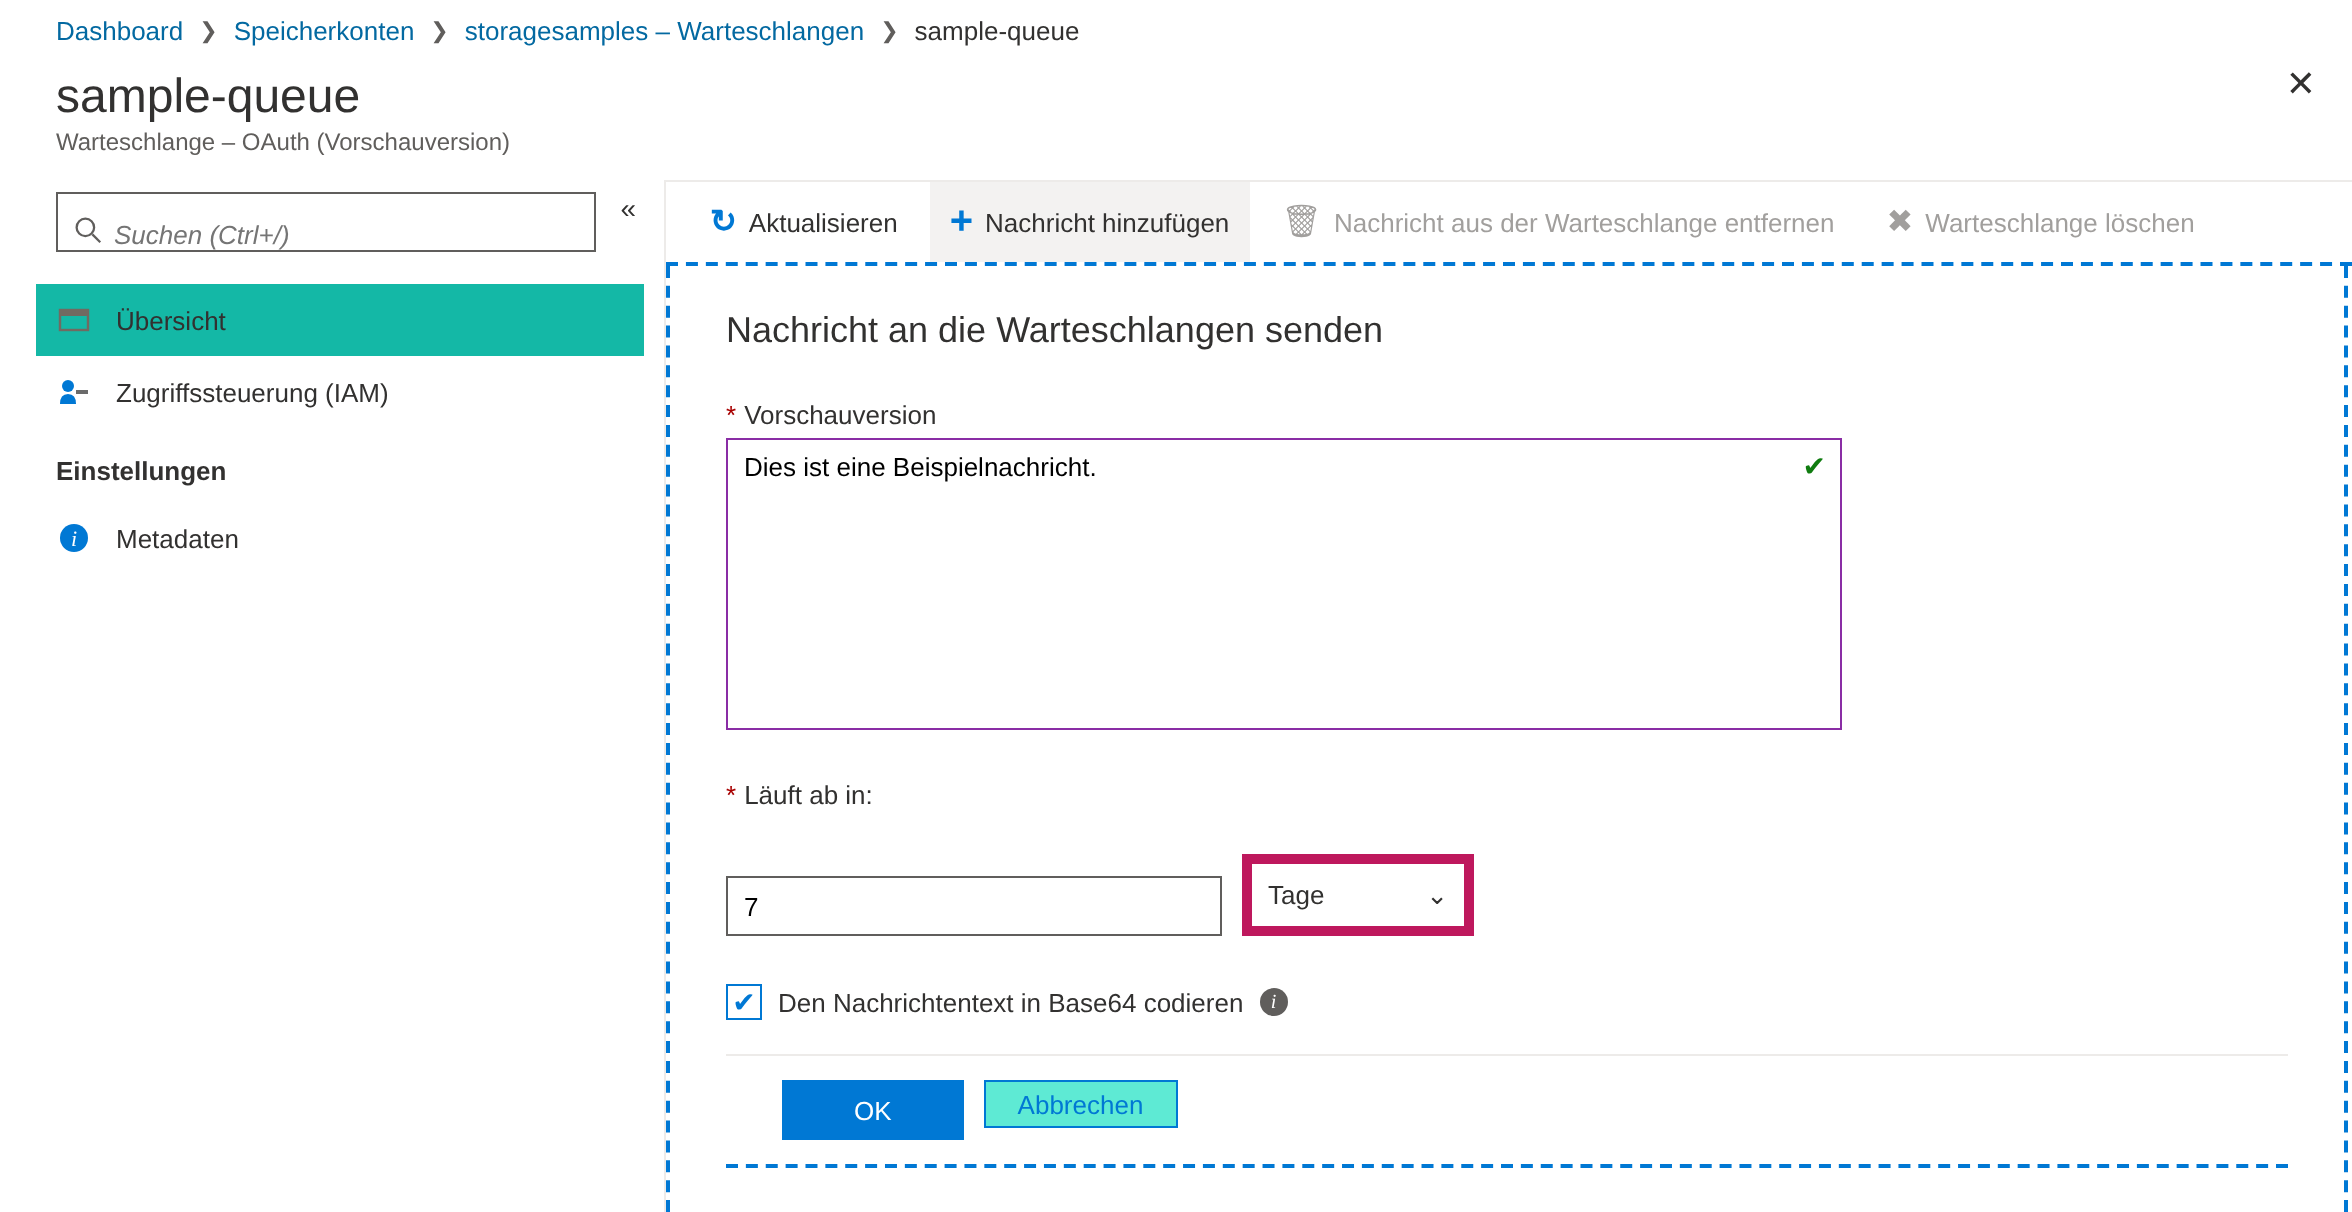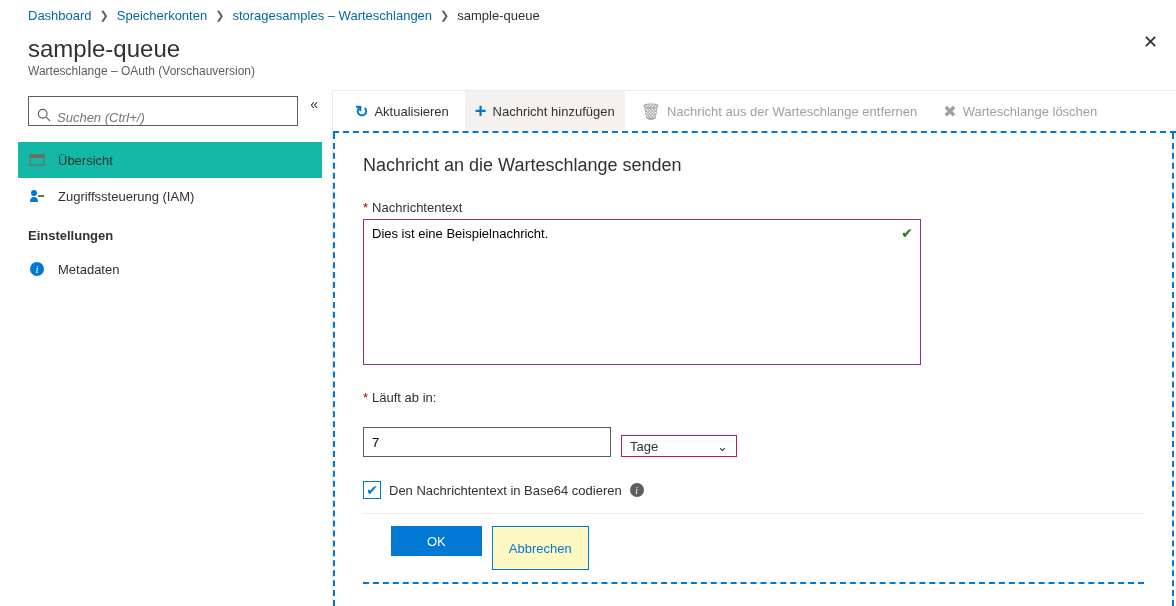--- a/index.html
+++ b/index.html
@@ -40,29 +40,29 @@
     .form-title { font-size: 18px; font-weight: 400; margin-bottom: 24px; }
     .req { color: #a80000; margin-right: 4px; }
     .label { font-size: 13px; color: #323130; margin-bottom: 4px; display: block; }
     
     .textarea-wrap { position: relative; width: 558px; }
     .msg-textarea { width: 558px; height: 146px; border: 1px solid #8a2da5; outline: none; padding: 6px 28px 6px 8px; font-family: inherit; font-size: 13px; resize: none; }
     .check-ok { position: absolute; right: 8px; top: 6px; color: #107c10; font-size: 14px; }
     
     .expire-row { display: flex; gap: 10px; margin-top: 22px; align-items: flex-end; }
     .expire-num { width: 248px; height: 30px; border: 1px solid #605e5c; padding: 0 8px; font-size: 13px; }
-    .expire-sel { width: 116px; height: 22px; border: 1px solid #be185d; display: flex; align-items: center; justify-content: space-between; padding: 0 8px; font-size: 13px; cursor: pointer; }
+    .expire-sel { width: 116px; height: 41px; border: 5px solid #be185d; display: flex; align-items: center; justify-content: space-between; padding: 0 8px; font-size: 13px; cursor: pointer; }
     
     .cb-row { display: flex; align-items: center; margin-top: 24px; gap: 8px; }
     .cb { width: 18px; height: 18px; border: 1px solid #0078d4; display: flex; align-items: center; justify-content: center; color: #0078d4; font-size: 14px; cursor: pointer; }
     .info-i { display:inline-flex; width:14px; height:14px; border-radius:50%; background:#605e5c; color:#fff; font-size:10px; align-items:center; justify-content:center; font-style: italic; font-family: serif;}
     
     .footer { border-top: 1px solid #edebe9; border-bottom: 2px dashed #0078d4; padding: 12px 28px; display: flex; gap: 10px; margin-top: auto; }
     .btn-primary { background: #0078d4; color: #fff; border: none; height: 30px; padding: 0 36px; font-size: 13px; cursor: pointer; }
-    .btn-secondary { background: #fef9c3; color: #0078d4; border: 1px solid #0078d4; height: 44px; padding: 0 16px; font-size: 13px; cursor: pointer; }
+    .btn-secondary { background: #5eead4; color: #0078d4; border: 1px solid #0078d4; height: 24px; padding: 0 16px; font-size: 13px; cursor: pointer; }
   </style>
 </head>
 <body>
 
 <div class="breadcrumb">
   <a href="#">Dashboard</a>
   <span class="sep">❯</span>
   <a href="#">Speicherkonten</a>
   <span class="sep">❯</span>
   <a href="#">storagesamples – Warteschlangen</a>
@@ -138,23 +138,23 @@
         <span class="tb-icon">🗑</span>
         <span>Nachricht aus der Warteschlange entfernen</span>
       </div>
       <div class="tb-btn disabled">
         <span class="tb-icon">✖</span>
         <span>Warteschlange löschen</span>
       </div>
     </div>
 
     <div class="form-area">
-      <div class="form-title">Nachricht an die Warteschlange senden</div>
+      <div class="form-title">Nachricht an die Warteschlangen senden</div>
 
-      <label class="label"><span class="req">*</span><span>Nachrichtentext</span></label>
+      <label class="label"><span class="req">*</span><span>Vorschauversion</span></label>
       <div class="textarea-wrap">
         <textarea class="msg-textarea" style="">Dies ist eine Beispielnachricht.</textarea>
         <span class="check-ok">✔</span>
       </div>
 
       <div style="margin-top:22px;">
         <label class="label"><span class="req">*</span><span>Läuft ab in:</span></label>
         <div class="expire-row">
           <input class="expire-num" value="7" style="">
           <div class="expire-sel">

